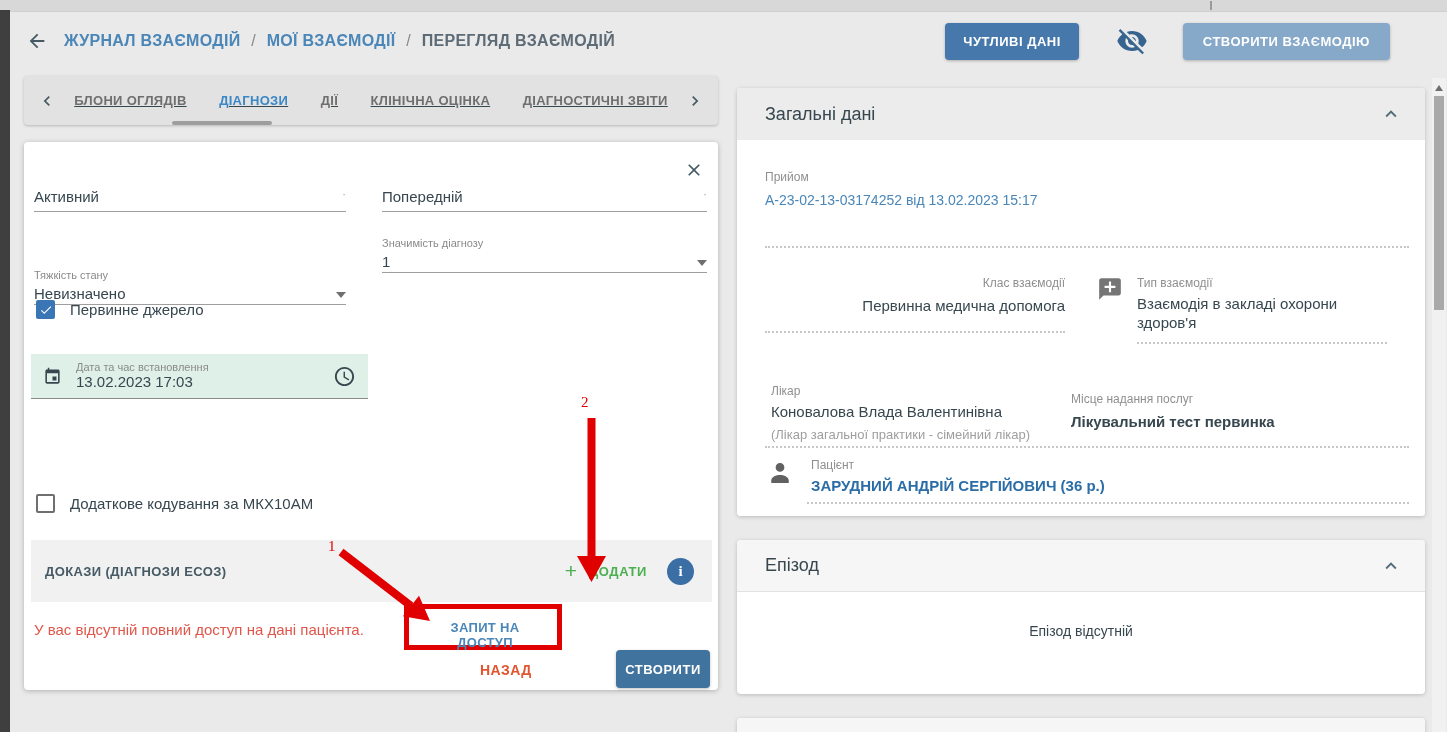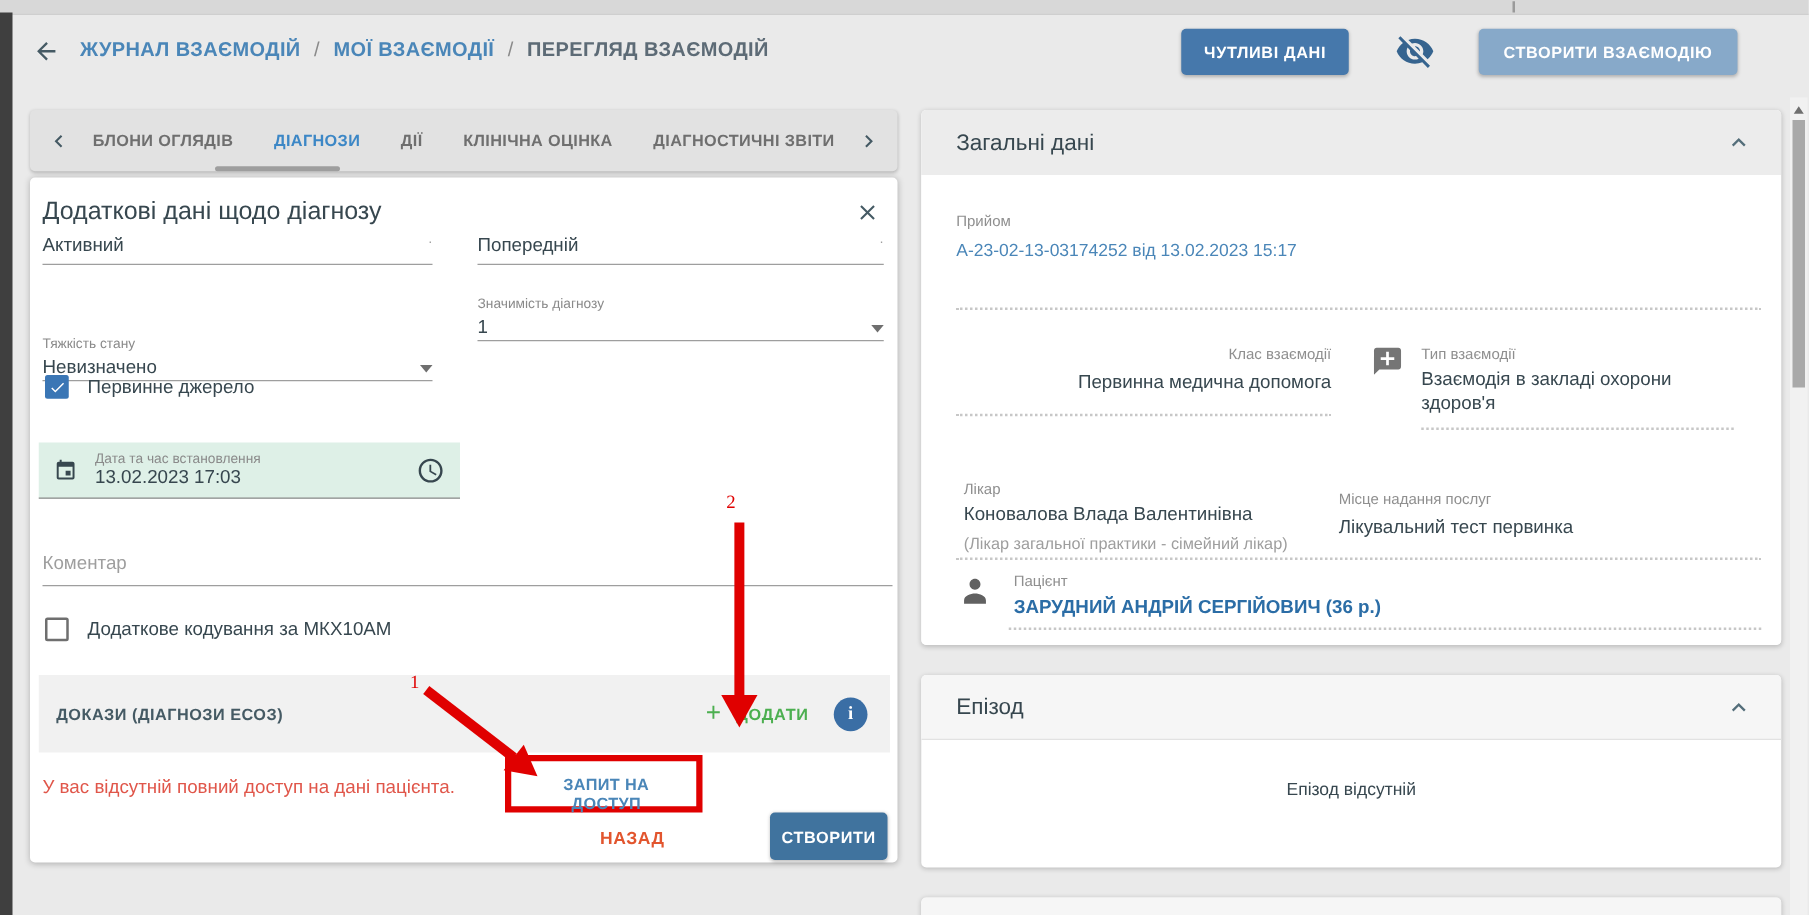--- a/index.html
+++ b/index.html
@@ -24,22 +24,22 @@
   .bc-sep { color:#8a8a8a; margin:0 6px; font-weight:normal; }
   .bc-current { color:#5d6b76; }
   .hdr-actions { display:flex; align-items:center; padding-right:22px; }
   .btn { border:none; border-radius:4px; color:#fff; font-size:13px; font-weight:bold; letter-spacing:.5px;
          font-family:Liberation Sans, sans-serif; box-shadow:0 1px 3px rgba(0,0,0,.25); cursor:pointer; }
   .btn-sensitive { background:#4678ab; height:37px; padding:0 18px; }
   .btn-create-int { background:#87a9c9; height:37px; padding:0 20px; margin-left:34px; }
   .eye-wrap { margin-left:36px; width:34px; height:30px; display:flex; align-items:center; justify-content:center; cursor:pointer; }
 
   
-  .tabs-card { left:24px; top:88px; width:694px; height:49px; background:#e2e2e2; border-radius:4px;
-               box-shadow:0 1px 3px rgba(0,0,0,.22); display:flex; align-items:center; padding:0 12px; }
+  .tabs-card { left:24px; top:76px; width:694px; height:49px; background:#e2e2e2; border-radius:4px;
+               box-shadow:0 1px 3px rgba(0,0,0,.22); display:flex; align-items:center; padding:0 12px;text-decoration:underline; }
   .tabs-inner { flex:1; display:flex; align-items:center; justify-content:space-around; }
   .tab { font-size:13px; font-weight:bold; letter-spacing:.3px; color:#6f6f6f; cursor:pointer; white-space:nowrap; }
   .tab.active { color:#3c87c6; }
   .tab-chevron { width:22px; height:22px; display:flex; align-items:center; justify-content:center; cursor:pointer; flex:0 0 auto; }
   .tab-indicator { left:148px; bottom:0; width:100px; height:4px; background:#9e9e9e; border-radius:2px; }
 
   
   .dialog-card { left:24px; top:142px; width:694px; height:548px; background:#fff; border-radius:4px;
                  box-shadow:0 1px 5px rgba(0,0,0,.25); }
   .dlg-title { left:10px; top:16px; font-size:20px; color:#37474f; }
@@ -182,21 +182,20 @@
     <span>
       <svg width="20" height="20" viewBox="0 0 24 24">
           <path fill="#455a64" d="M8.59 16.59 10 18l6-6-6-6-1.41 1.41L13.17 12z"></path>
         </svg>
     </span>
   </div>
   <div class="abs tab-indicator"></div>
 </div>
 
 <div class="abs dialog-card">
-  <div class="abs dlg-title">Додаткові дані щодо діагнозу</div>
   <div class="abs dlg-close">
     <span>
       <svg width="20" height="20" viewBox="0 0 24 24">
           <path fill="#455a64" d="M19 6.41 17.59 5 12 10.59 6.41 5 5 6.41 10.59 12 5 17.59 6.41 19 12 13.41 17.59 19 19 17.59 13.41 12z"></path>
         </svg>
     </span>
   </div>
 
   <div class="abs field row1a">
     <span class="f-val">Активний</span>
@@ -241,21 +240,20 @@
       <div class="f-label">Дата та час встановлення</div>
       <div class="f-val">13.02.2023 17:03</div>
     </div>
     <span>
       <svg width="23" height="23" viewBox="0 0 24 24">
           <path fill="#37474f" d="M11.99 2C6.47 2 2 6.48 2 12s4.47 10 9.99 10C17.52 22 22 17.52 22 12S17.52 2 11.99 2zm.01 18c-4.42 0-8-3.58-8-8s3.58-8 8-8 8 3.58 8 8-3.58 8-8 8zm.5-13H11v6l5.25 3.15.75-1.23-4.5-2.67z"></path>
         </svg>
     </span>
   </div>
 
-  <div class="abs comment">Коментар</div>
 
   <div class="abs chk-row chk2">
     <span class="chk-box unchecked"></span>
     <span class="chk-label">Додаткове кодування за МКХ10АМ</span>
   </div>
 
   <div class="abs evidence">
     <span class="evi-title">ДОКАЗИ (ДІАГНОЗИ ЕСОЗ)</span>
     <span class="evi-spacer"></span>
     <span class="plus-glyph">+</span>
@@ -308,21 +306,21 @@
       </div>
 
       <div class="abs rowC1">
         <div class="lbl">Лікар</div>
         <div class="val" style="margin-top:4px;">Коновалова Влада Валентинівна</div>
         <div class="paren">(Лікар загальної практики - сімейний лікар)</div>
       </div>
 
       <div class="abs rowC2">
         <div class="lbl">Місце надання послуг</div>
-        <div class="val" style="margin-top:6px;">Лікувальний тест первинка</div>
+        <div class="val" style="margin-top:6px;font-weight:bold;">Лікувальний тест первинка</div>
       </div>
 
       <div class="abs dotted dotC"></div>
 
       <div class="abs patient">
         <span>
           <svg width="30" height="30" viewBox="0 0 24 24">
               <path fill="#616161" d="M12 11c1.93 0 3.5-1.57 3.5-3.5S13.93 4 12 4 8.5 5.57 8.5 7.5 10.07 11 12 11zm0 2.5c-2.9 0-7 1.46-7 4.35V20h14v-2.15c0-2.89-4.1-4.35-7-4.35z"></path>
             </svg>
         </span>

